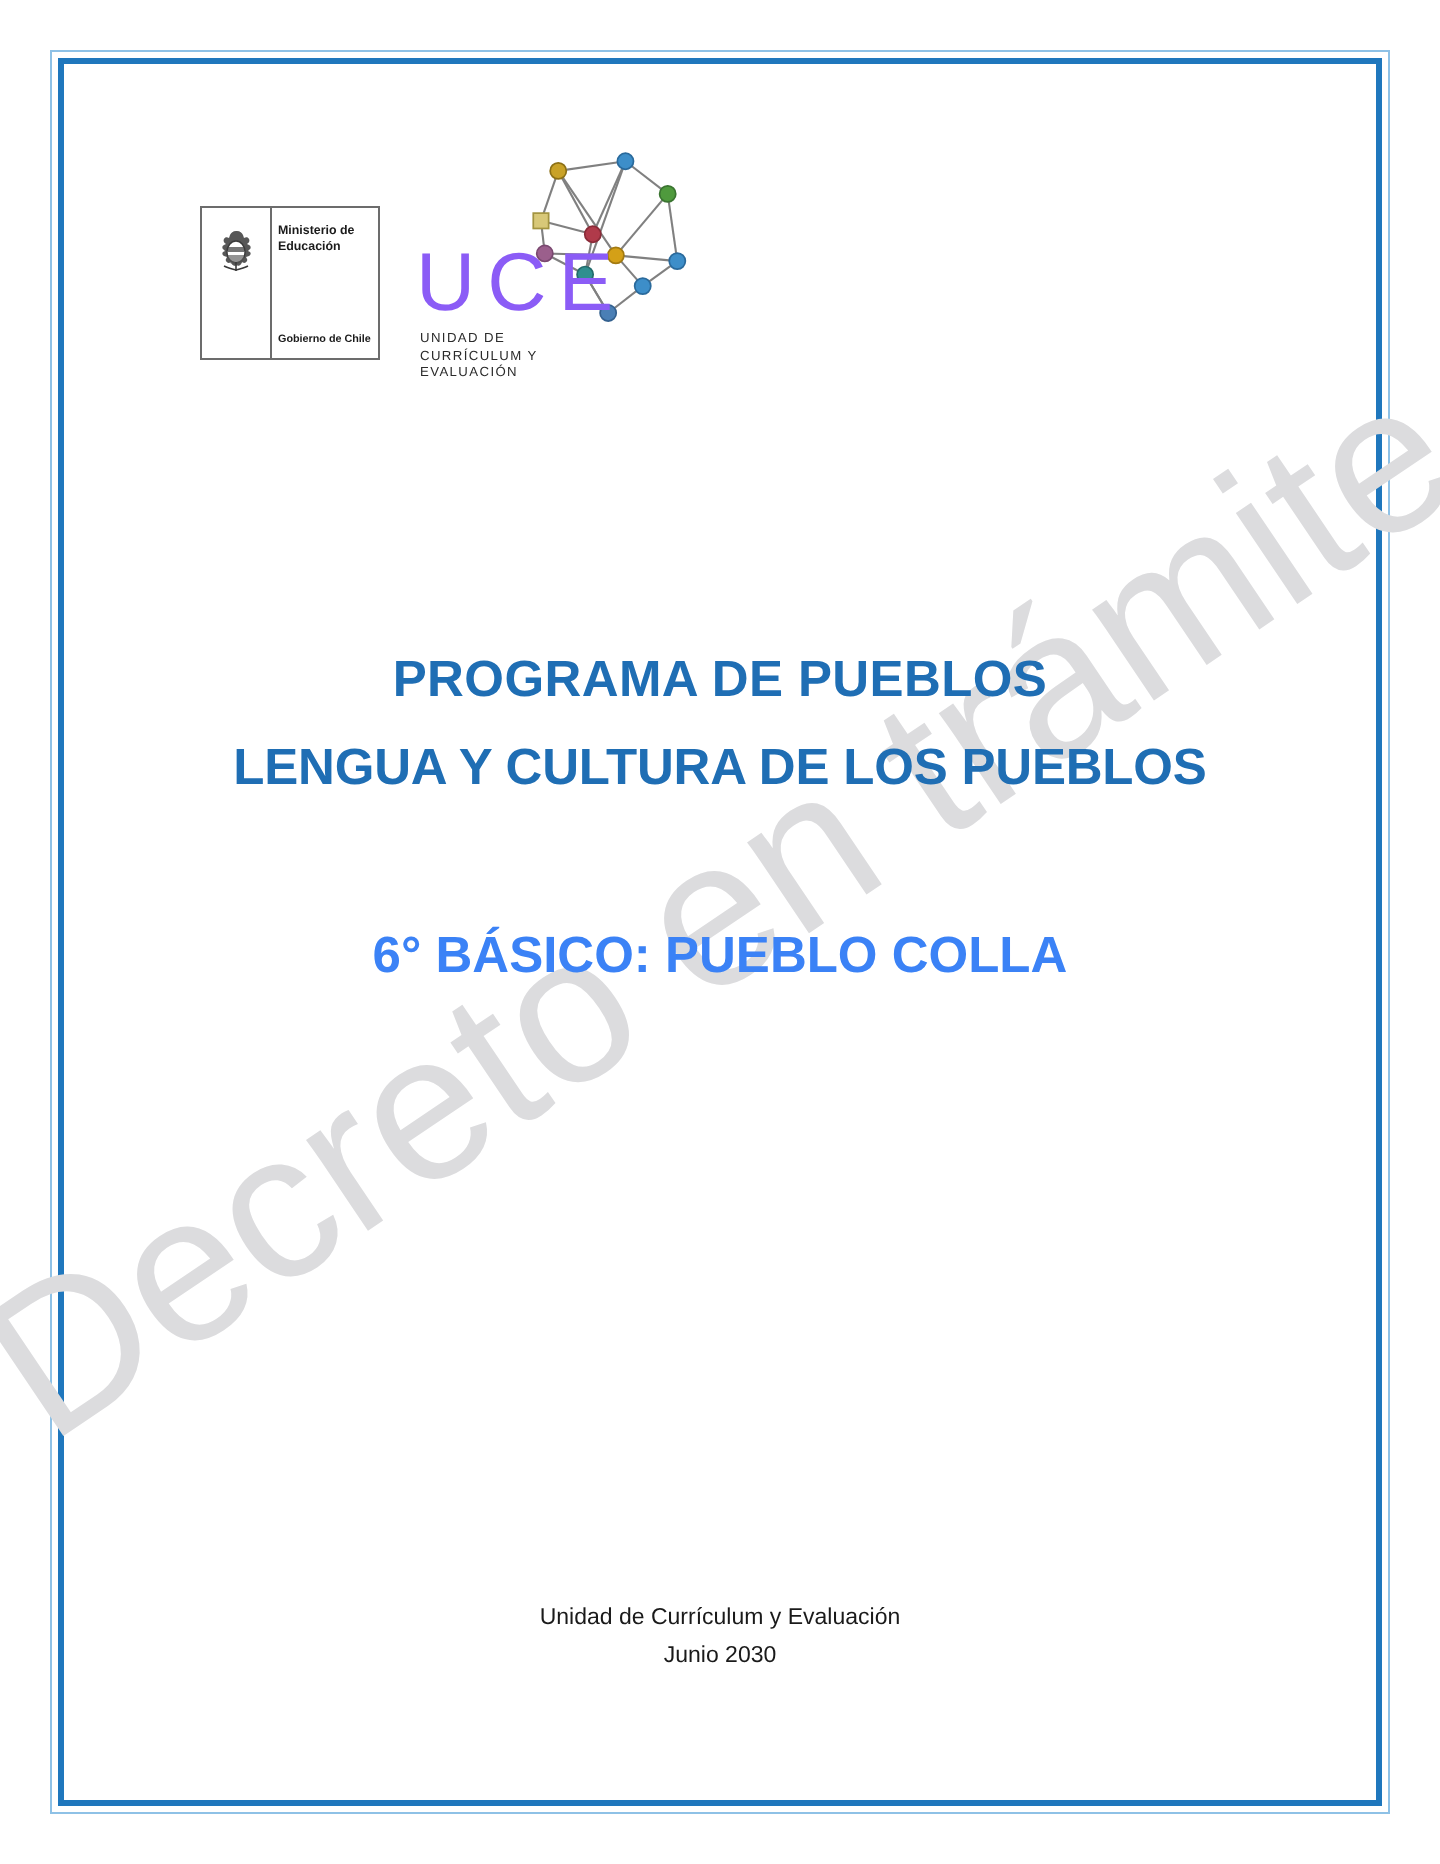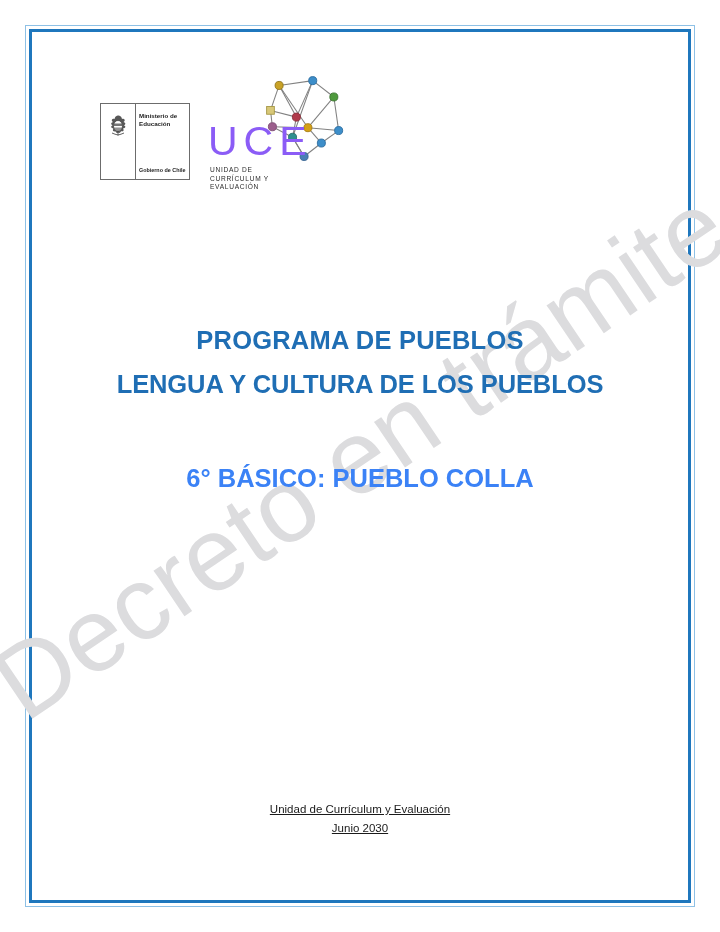--- a/index.html
+++ b/index.html
@@ -208,21 +208,20 @@
     top: 800px;
     width: 600px;
     text-align: center;
     z-index: 8;
   }
   .footer div {
     color: #1a1a1a;
     font-size: 11.5px;
     line-height: 19px;
     font-family: "Liberation Sans", sans-serif;
-    text-decoration: underline;
   }
 </style>
 </head>
 <body>
 
 <div id="page">
 
   <div class="frame-outer"></div>
   <div class="frame-inner"></div>
 

